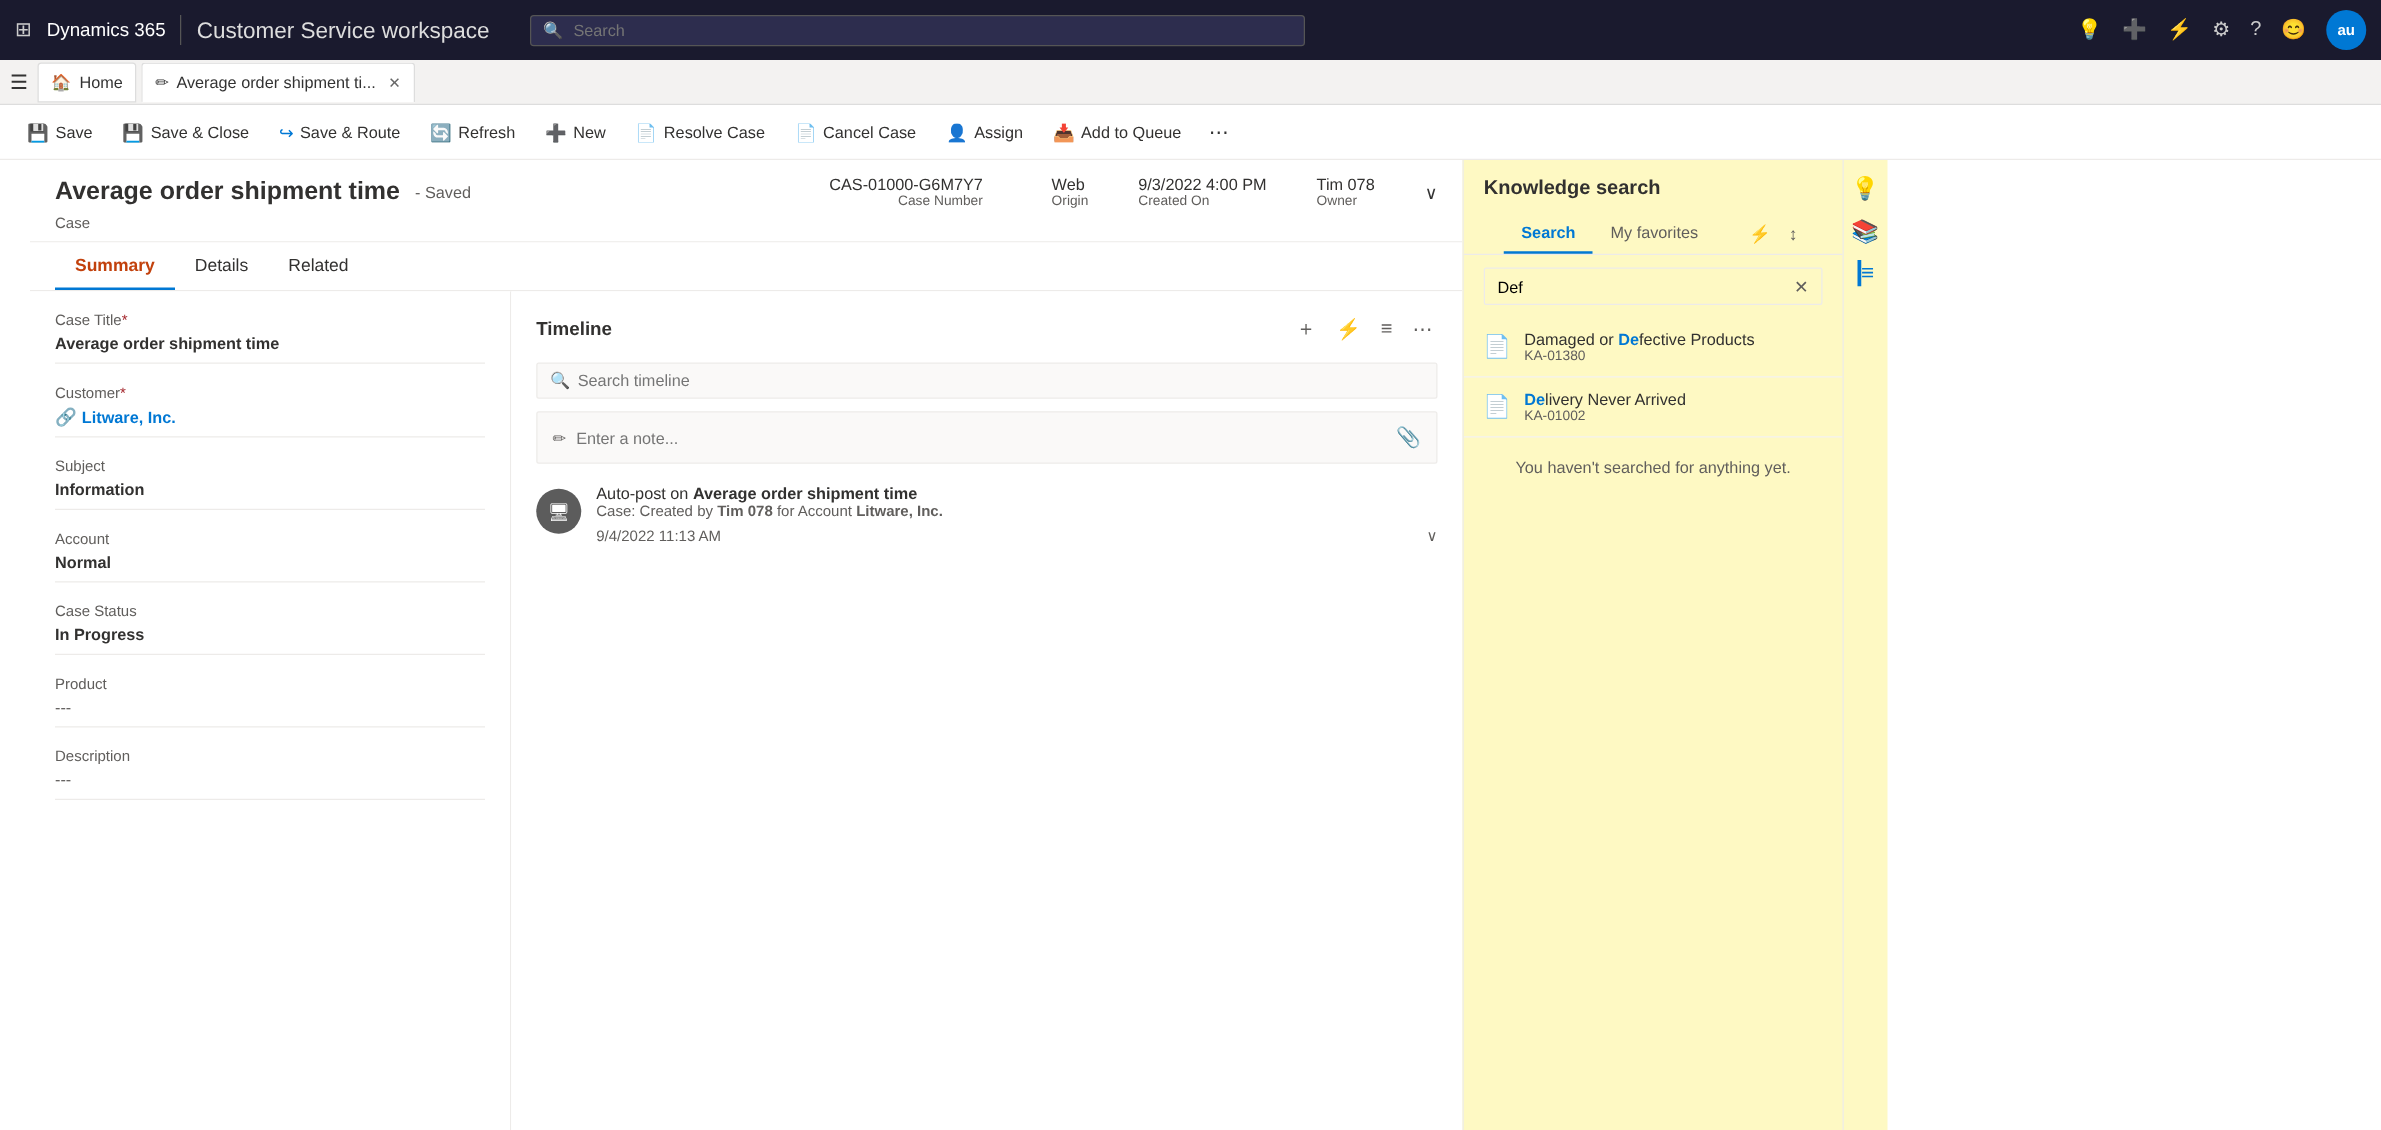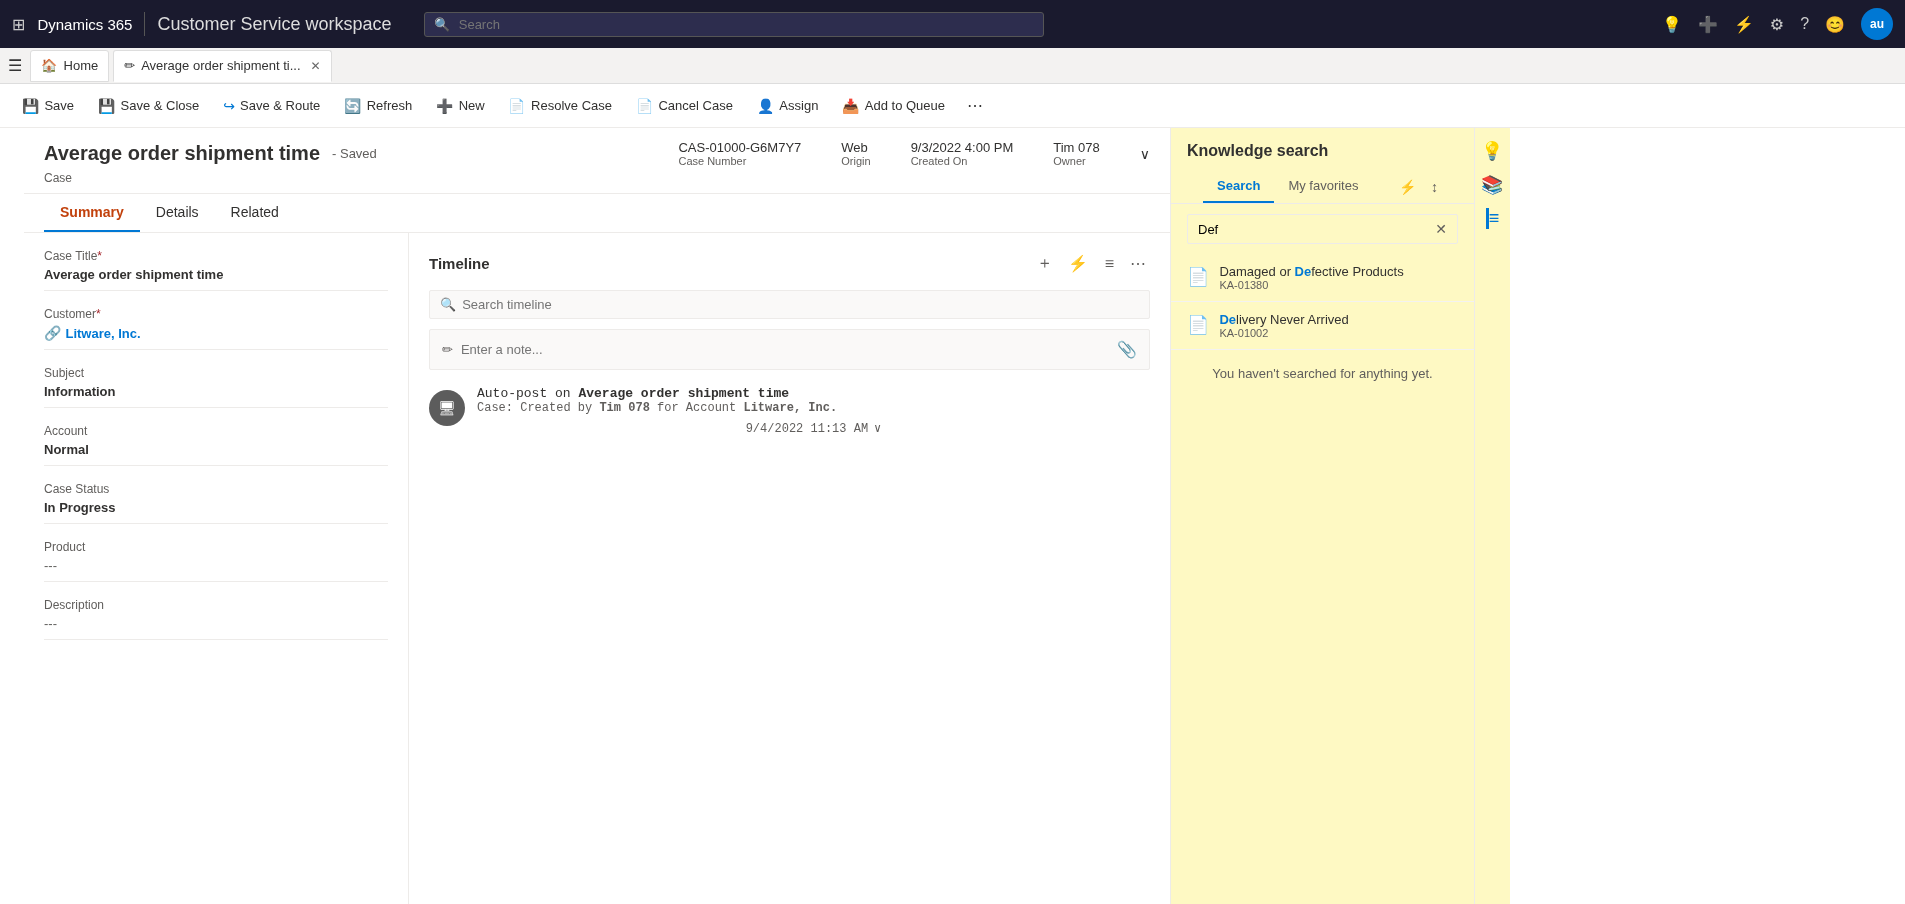--- a/index.html
+++ b/index.html
@@ -203,25 +203,25 @@
     }
     .timeline-note .clip-icon { font-size: 16px; color: #605e5c; }
 
     .timeline-entry { display: flex; gap: 12px; align-items: flex-start; }
     .entry-avatar {
       width: 36px; height: 36px; border-radius: 50%;
       background: #5c5c5c; color: #fff;
       display: flex; align-items: center; justify-content: center;
       font-size: 14px; flex-shrink: 0; margin-top: 4px;
     }
-    .entry-content { flex: 1; font-family: Liberation Mono, monospace; }
+    .entry-content { flex: 1; }
     .entry-title { font-size: 13px; color: #323130; }
     .entry-title strong { font-weight: 700; }
     .entry-subtitle { font-size: 12px; color: #605e5c; }
-    .entry-footer { display: flex; justify-content: center; align-items: center; gap: 6px; margin-top: 6px; font-size: 12px; color: #605e5c; }
+    .entry-footer { display: flex; justify-content: space-between; align-items: center; gap: 6px; margin-top: 6px; font-size: 12px; color: #605e5c; }
 
     
     .knowledge-panel {
       width: 340px;
       border-left: 1px solid #edebe9;
       background: #fef9c3;
       display: flex;
       flex-direction: column;
       overflow: hidden;
     }
@@ -372,21 +372,21 @@
 
 <div class="main-container">
 
   <div class="left-panel">
 
     <div class="case-header">
       <div class="case-title-row">
         <span class="case-title">Average order shipment time</span>
         <span class="case-saved">- Saved</span>
         <div class="case-meta">
-          <div class="case-meta-item" style="margin-right:8px;">
+          <div class="case-meta-item" style="margin-right:23px;text-align:right;">
             <span class="case-meta-value">CAS-01000-G6M7Y7</span>
             <span class="case-meta-label">Case Number</span>
           </div>
           <div class="case-meta-item" style="margin-right:8px;">
             <span class="case-meta-value">Web</span>
             <span class="case-meta-label">Origin</span>
           </div>
           <div class="case-meta-item" style="margin-right:8px;">
             <span class="case-meta-value">9/3/2022 4:00 PM</span>
             <span class="case-meta-label">Created On</span>

